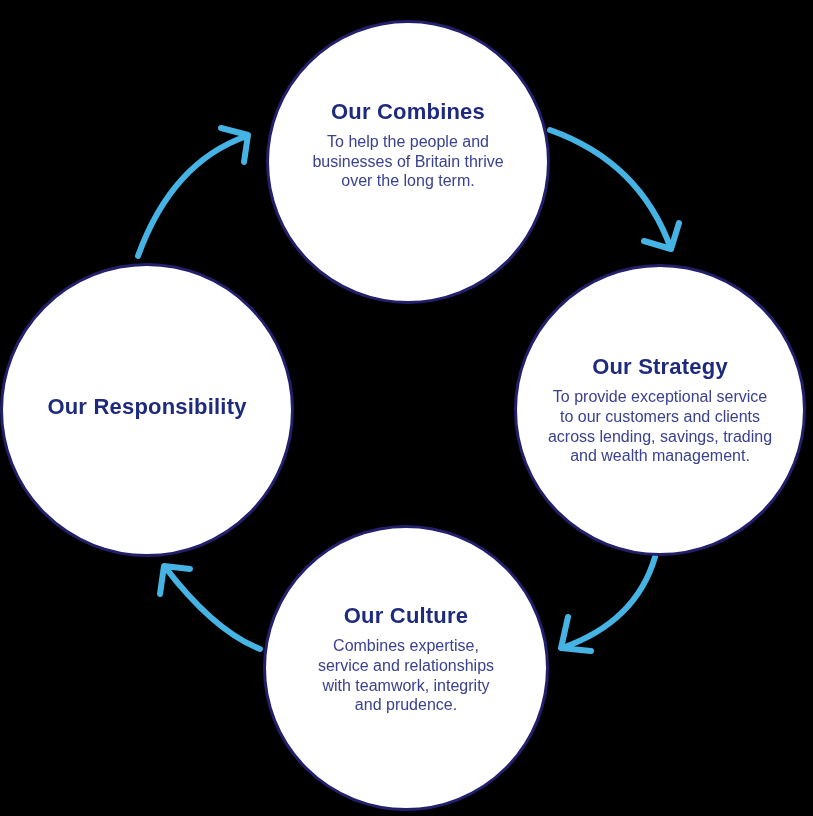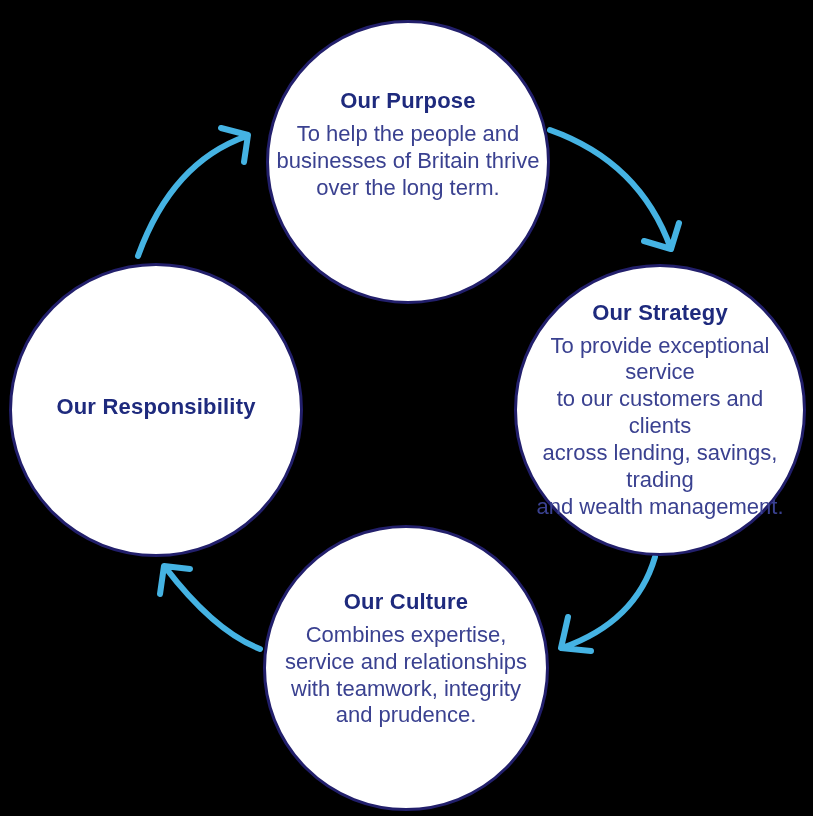--- a/index.html
+++ b/index.html
@@ -47,45 +47,45 @@
     text-align: center;
   }
   .node-title {
     font-size: 22px;
     font-weight: bold;
     color: var(--title-text);
     margin-bottom: 7px;
     letter-spacing: 0.2px;
   }
   .node-body {
-    font-size: 22px;
+    font-size: 16px;
     line-height: 1.22;
     color: var(--body-text);
     white-space: pre-line;
     max-width: 272px;
   }
   .node-purpose        { left: 266px; top: 20px;  width: 284px; height: 284px; padding-bottom: 34px; }
   .node-strategy       { left: 514px; top: 264px; width: 292px; height: 292px; }
   .node-culture        { left: 263px; top: 525px; width: 286px; height: 286px; padding-bottom: 18px; }
-  .node-responsibility { left: 9px;   top: 263px; width: 294px; height: 294px; }
+  .node-responsibility { left: 0;   top: 263px; width: 294px; height: 294px; }
 </style>
 </head>
 <body>
 
 <div class="stage">
 
   <svg class="arrows-layer" viewBox="0 0 813 816">
     <path class="arrow" d="M550,130 Q640,162 671,249 M644,241 L671,249 L679,223"></path>
     <path class="arrow" d="M655,557 Q636,622 562,648 M568,617 L561,648 L591,651"></path>
     <path class="arrow" d="M260,649 Q214,631 165,567 M160,594 L164,566 L190,569"></path>
     <path class="arrow" d="M138,256 Q172,162 247,136 M221,128 L248,135 L244,162"></path>
   </svg>
 
   <div class="node node-purpose">
-    <div class="node-title">Our Purpose</div>
+    <div class="node-title">Our Combines</div>
     <div class="node-body">To help the people and
 businesses of Britain thrive
 over the long term.</div>
   </div>
 
   <div class="node node-strategy">
     <div class="node-title">Our Strategy</div>
     <div class="node-body">To provide exceptional service
 to our customers and clients
 across lending, savings, trading

